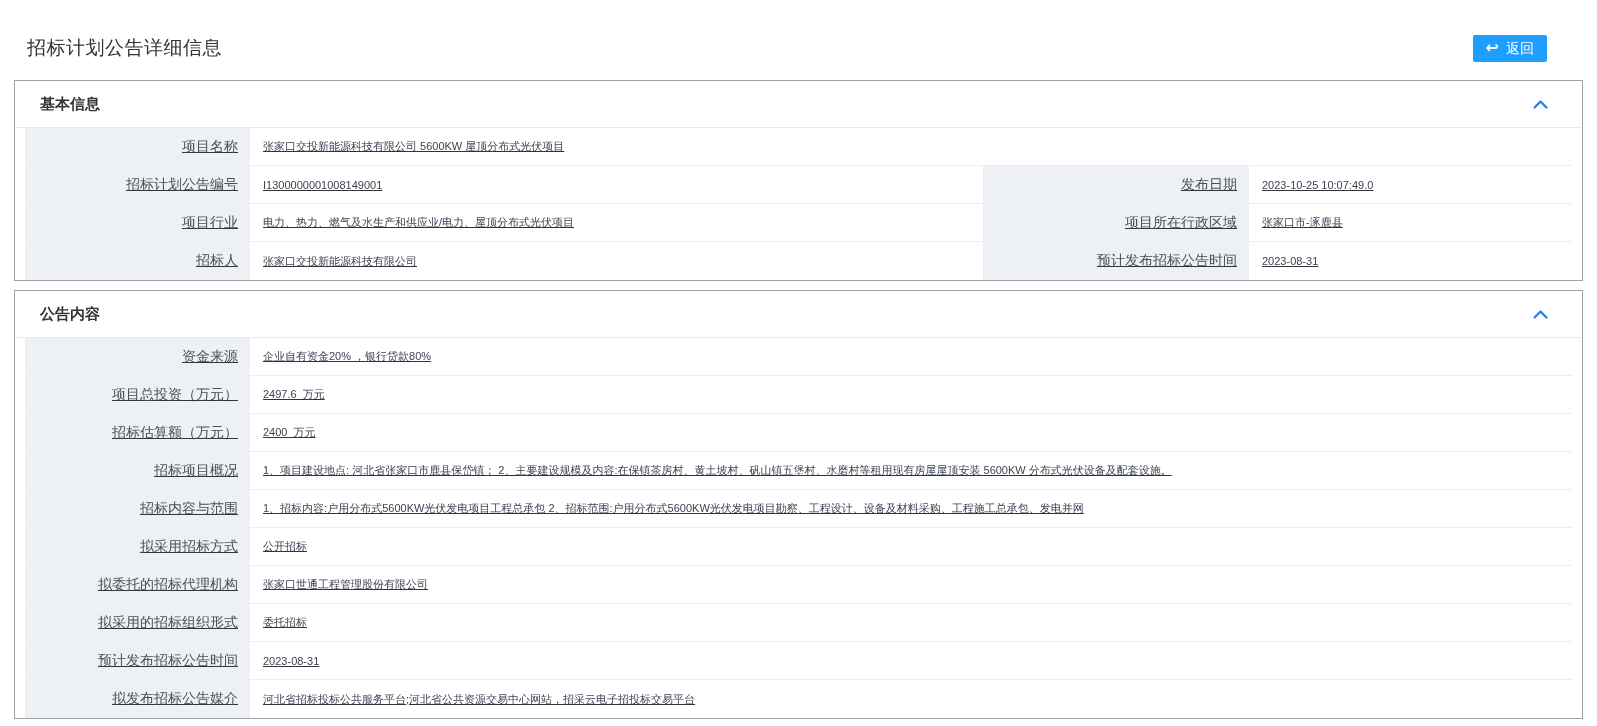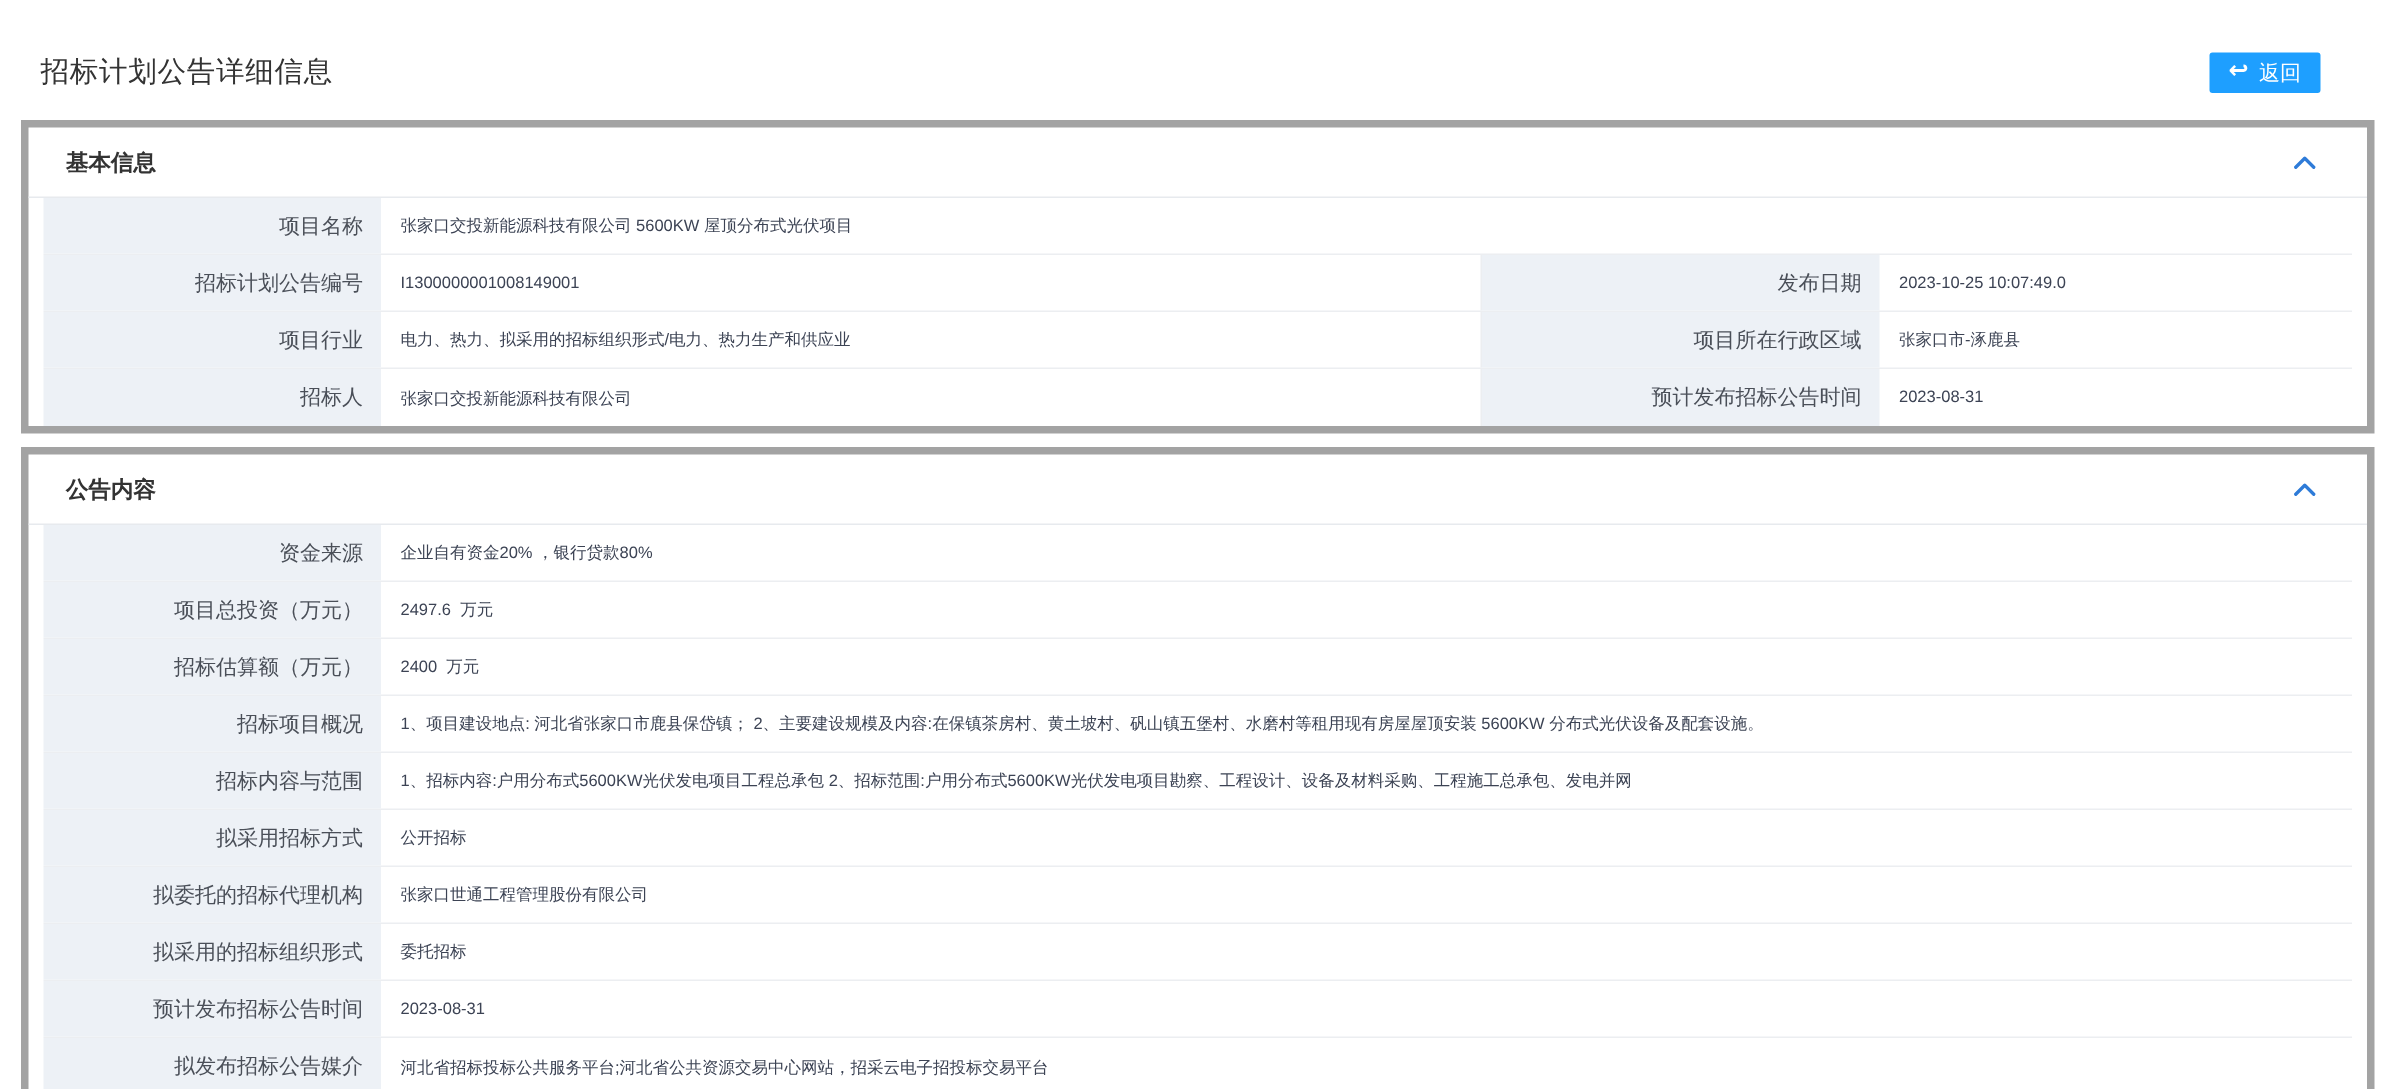--- a/index.html
+++ b/index.html
@@ -9,28 +9,28 @@
   
   .topbar { display: flex; justify-content: space-between; align-items: flex-start;
     padding: 20px 50px 12px 27px; height: 65px; margin-top: 15px; }
   .page-title { font-size: 19px; color: #333; font-weight: 400; letter-spacing: .5px; }
   .btn-back { display: inline-flex; align-items: center; gap: 7px; background: #1E9FFF;
     color: #fff; border: none; font-size: 14px; height: 27px; padding: 0 13px;
     border-radius: 2px; cursor: pointer; font-family: inherit; }
   .btn-back .ico { font-size: 16px; font-weight: bold; line-height: 1; transform: translateY(-1px); }
 
   
-  .panel { margin: 0 14px 9px 14px; border: 5px solid #a3a3a3; background: #fff; }
+  .panel { margin: 0 14px 9px 14px; border: 1px solid #a3a3a3; background: #fff; }
   .panel-header { display: flex; justify-content: space-between; align-items: center;
     height: 47px; padding: 0 30px 0 25px; border-bottom: 1px solid #e7eaee; }
   .panel-title { font-size: 15px; font-weight: bold; color: #333; }
   .collapse-btn { background: none; border: none; cursor: pointer; padding: 4px; line-height: 0; }
 
   
-  .kv { margin: 0 10px; }
+  .kv { margin: 0 10px; text-decoration: underline; }
   .row { display: flex; align-items: stretch; min-height: 38px; border-bottom: 1px solid #eceef1; }
   .row:last-child { border-bottom: none; }
   .lbl { width: 225px; flex: 0 0 225px; background: #edf1f6; color: #4a4f58;
     display: flex; align-items: center; justify-content: flex-end; text-align: right;
     padding: 6px 12px 6px 8px; font-size: 14px; }
   .val { flex: 1 1 auto; display: flex; align-items: center; padding: 6px 10px 6px 13px;
     font-size: 11px; color: #3c4354; white-space: pre-wrap; }
   .val-left { flex: 0 0 734px; width: 734px; border-right: 1px solid #eceef1; }
   .lbl-right { flex: 0 0 265px; width: 265px; }
 </style>
@@ -60,21 +60,21 @@
       <div class="val">张家口交投新能源科技有限公司 5600KW 屋顶分布式光伏项目</div>
     </div>
     <div class="row">
       <div class="lbl">招标计划公告编号</div>
       <div class="val val-left">I1300000001008149001</div>
       <div class="lbl lbl-right">发布日期</div>
       <div class="val">2023-10-25 10:07:49.0</div>
     </div>
     <div class="row">
       <div class="lbl">项目行业</div>
-      <div class="val val-left">电力、热力、拟采用的招标组织形式/电力、热力生产和供应业</div>
+      <div class="val val-left">电力、热力、燃气及水生产和供应业/电力、屋顶分布式光伏项目</div>
       <div class="lbl lbl-right">项目所在行政区域</div>
       <div class="val">张家口市-涿鹿县</div>
     </div>
     <div class="row">
       <div class="lbl">招标人</div>
       <div class="val val-left">张家口交投新能源科技有限公司</div>
       <div class="lbl lbl-right">预计发布招标公告时间</div>
       <div class="val">2023-08-31</div>
     </div>
   </div>

